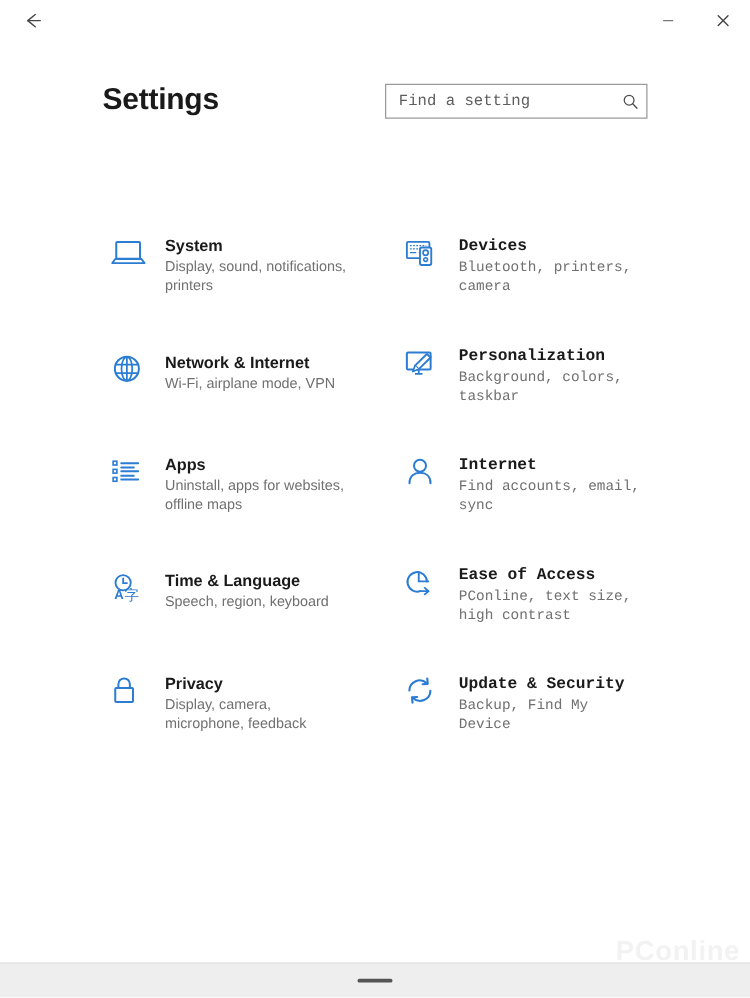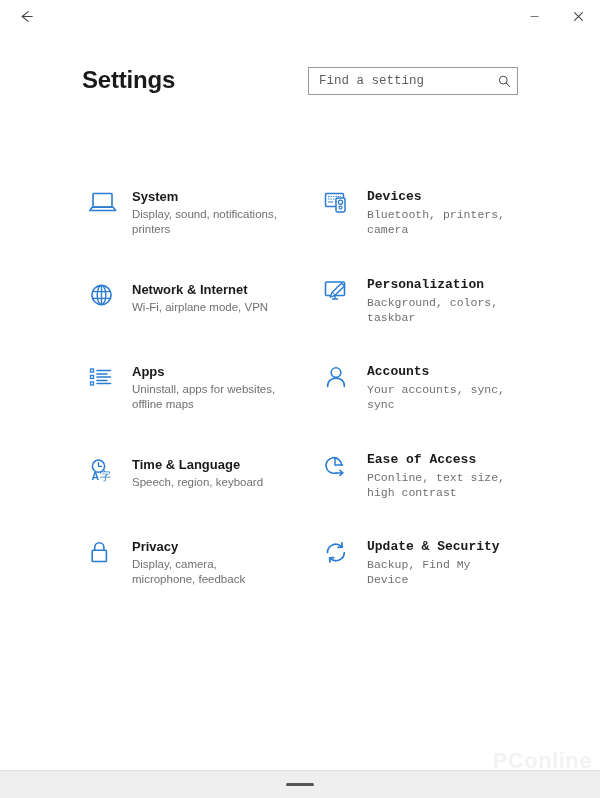--- a/index.html
+++ b/index.html
@@ -303,22 +303,22 @@
       </div>
     </div>
     <div class="tile col-right">
       <div class="tile-icon">
         <svg width="30" height="26" viewBox="0 0 30 26">
           <circle cx="13" cy="7.6" r="4.8" fill="none" stroke="#2b7cd3" stroke-width="1.6"></circle>
           <path d="M4.6 21.5 C4.6 15.6 8.4 13.2 13 13.2 C17.6 13.2 21.4 15.6 21.4 21.5" fill="none" stroke="#2b7cd3" stroke-width="1.6" stroke-linecap="round"></path>
         </svg>
       </div>
       <div class="tile-text">
-        <div class="tile-title">Accounts</div>
-        <div class="tile-sub">Your accounts, sync, sync</div>
+        <div class="tile-title">Internet</div>
+        <div class="tile-sub">Find accounts, email, sync</div>
       </div>
     </div>
   </div>
 
   <div class="grid-row">
     <div class="tile col-left">
       <div class="tile-icon">
         <svg width="30" height="26" viewBox="0 0 30 26">
           <circle cx="10.5" cy="8.2" r="6.1" fill="none" stroke="#2b7cd3" stroke-width="1.5"></circle>
           <path d="M10.5 4.6 V8.4 H13.6" stroke="#2b7cd3" stroke-width="1.4" fill="none" stroke-linecap="round"></path>

